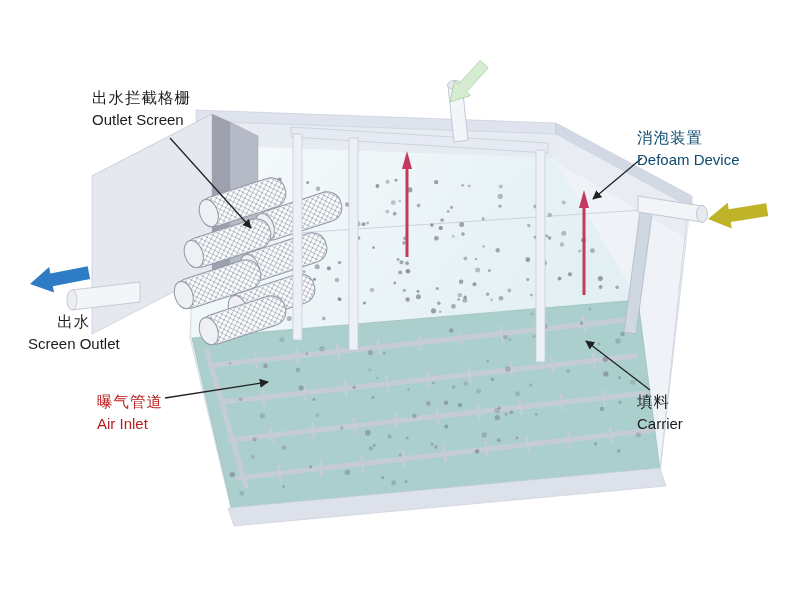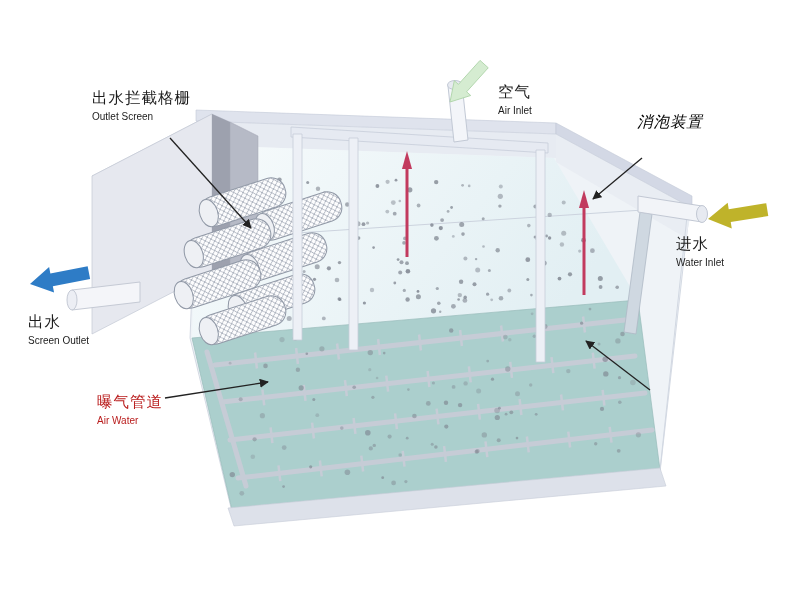--- a/index.html
+++ b/index.html
@@ -2,21 +2,21 @@
 <html><head>
 <meta charset="utf-8">
 <style>
   *{margin:0;padding:0;box-sizing:border-box}
   html,body{width:800px;height:600px;background:#fff;overflow:hidden}
   .canvas{position:relative;width:800px;height:451px;background:#ffffff;
           font-family:"Liberation Sans",sans-serif}
   .canvas > svg{position:absolute;left:0;top:0}
   .label{position:absolute;color:#1c1c1c;line-height:1.5;white-space:nowrap}
   .label .zh{font-size:15.5px;letter-spacing:1px}
-  .label .en{font-size:10px}
+  .label .en{font-size:15px}
 </style>
 </head>
 <body>
 
 <div class="canvas">
 
 <svg width="800" height="600" viewBox="0 0 800 600">
   <defs>
     <pattern id="mesh" width="6" height="6" patternUnits="userSpaceOnUse">
       <path d="M0,0 L6,6 M6,0 L0,6" stroke="#9aa2b0" stroke-width="0.8" fill="none"></path>
@@ -395,33 +395,30 @@
 
   <path d="M0,0 L22,-13 L22,-6.5 L60,-6.5 L60,6.5 L22,6.5 L22,13 Z" transform="translate(30,284) rotate(-11)" fill="#2e7cc6"></path>
   <path d="M0,0 L22,-13 L22,-6.5 L60,-6.5 L60,6.5 L22,6.5 L22,13 Z" transform="translate(708,219) rotate(-9)" fill="#bfb32a"></path>
   <path stroke="#aed4a8" stroke-width="1" d="M0,0 L22,-13 L22,-6.5 L60,-6.5 L60,6.5 L22,6.5 L22,13 Z" transform="translate(450,102) rotate(-48) scale(0.85)" fill="#d5ecd1"></path>
 </svg>
 
 <div class="label" style="left: 92px; top: 86px; color: rgb(28, 28, 28);">
   <div class="zh">出水拦截格栅</div>
   <div class="en">Outlet Screen</div>
 </div>
-<div class="label" style="left: 498px; top: 80px; color: rgb(28, 28, 28);">
-  <div class="zh">空气</div>
-  <div class="en">Air Inlet</div>
-</div>
-<div class="label" style="left: 637px; top: 110px; color: #000000; font-style: italic;">
+<div class="label" style="left: 637px; top: 126px; color: #0c4a6e;">
   <div class="zh">消泡装置</div>
-</div>
-<div class="label" style="left: 676px; top: 232px; color: rgb(28, 28, 28);">
-  <div class="zh">进水</div>
-  <div class="en">Water Inlet</div>
-</div>
-<div class="label" style="left: 28px; top: 310px; color: rgb(28, 28, 28);">
+  <div class="en">Defoam Device</div>
+</div>
+<div class="label" style="left: 28px; top: 310px; color: rgb(28, 28, 28); text-align: center;">
   <div class="zh">出水</div>
   <div class="en">Screen Outlet</div>
 </div>
 <div class="label" style="left: 97px; top: 390px; color: #b91c1c;">
   <div class="zh">曝气管道</div>
-  <div class="en">Air Water</div>
+  <div class="en">Air Inlet</div>
+</div>
+<div class="label" style="left: 637px; top: 390px; color: rgb(28, 28, 28);">
+  <div class="zh">填料</div>
+  <div class="en">Carrier</div>
 </div>
 
 </div>
 
 </body></html>

